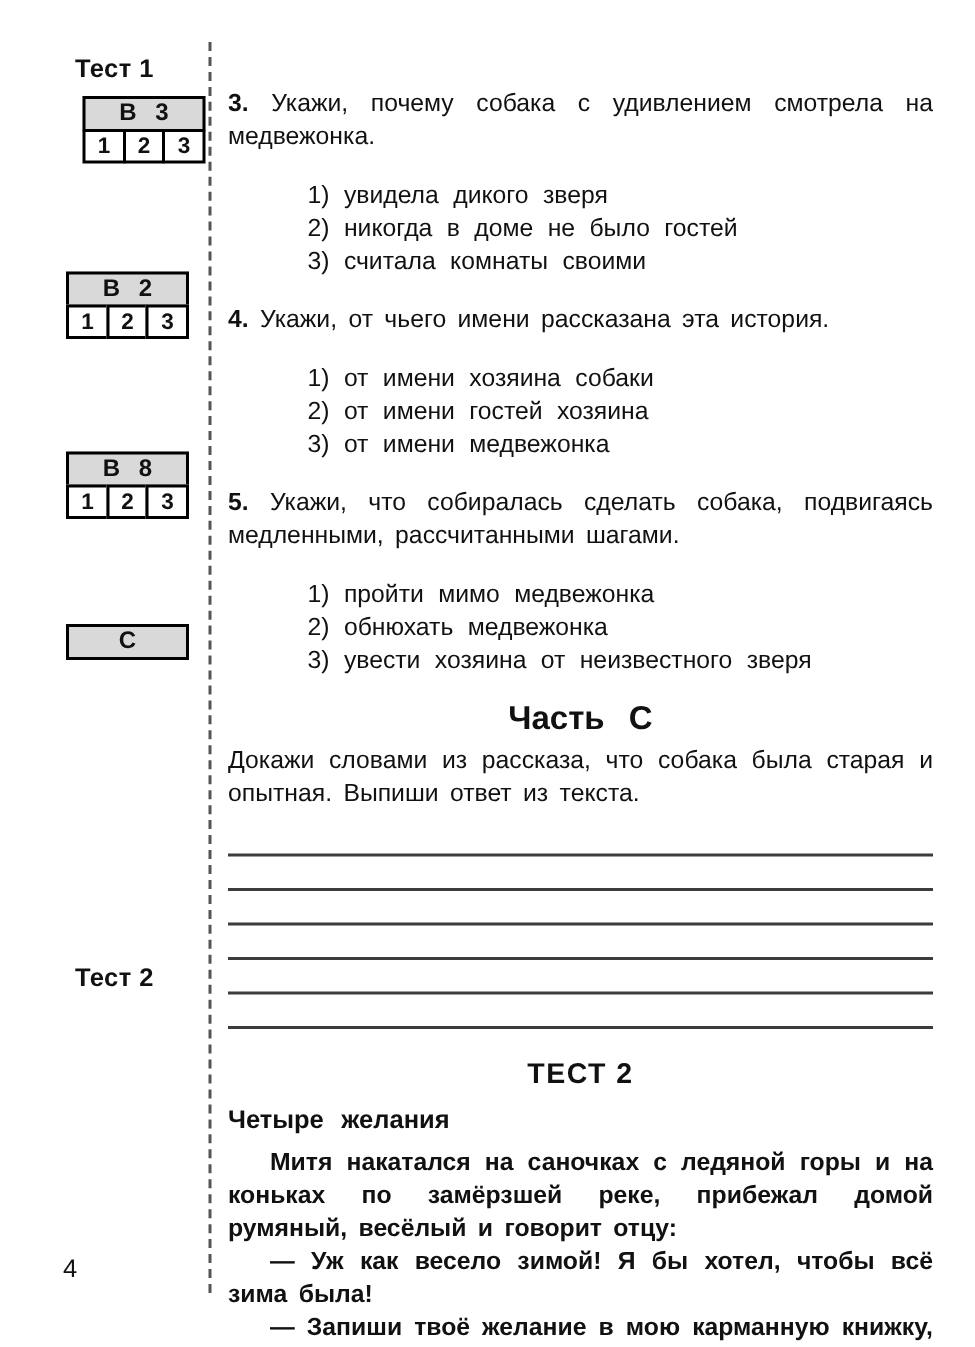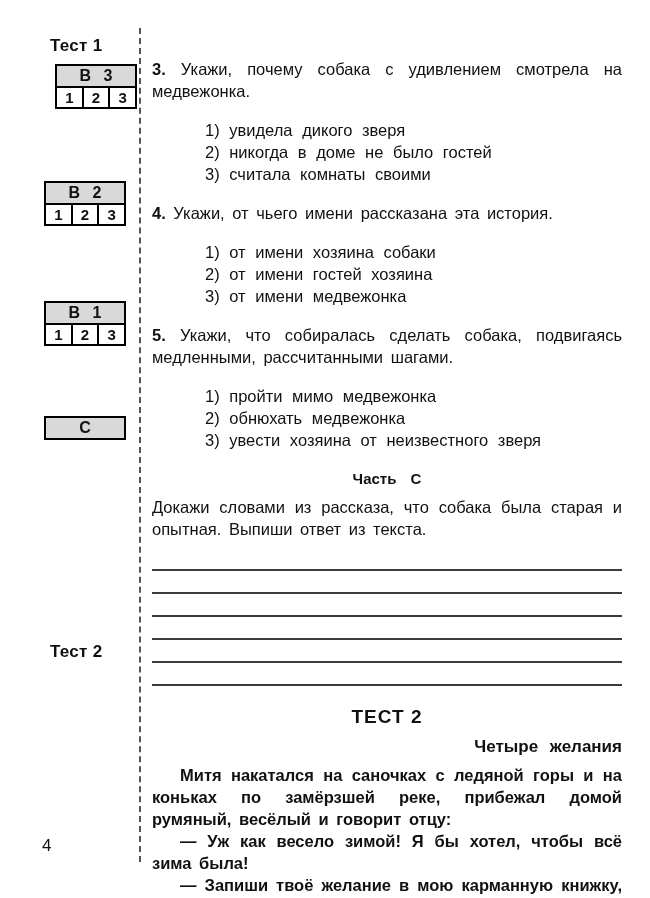--- a/index.html
+++ b/index.html
@@ -54,32 +54,32 @@
     position:absolute;left:152px;right:28px;top:58px;
     font-size:16.5px;line-height:22px;
   }
   .q{margin:0 0 10px 0;}
   .q p{margin:0;text-align:justify;word-spacing:3px;}
   .qnum{font-weight:bold;}
   .q ul{list-style:none;margin:17px;padding:0 0 0 36px;}
   .q li{word-spacing:5px;}
   .part-c-heading{
     margin:6px 0 6px 0;text-align:center;
-    font-weight:bold;font-size:15px;word-spacing:10px;
+    font-weight:bold;font-size:22px;word-spacing:10px;
   }
   .task{margin:0 0 8px 0;text-align:justify;word-spacing:3px;}
   .answer-lines{margin-top:4px;}
   .answer-line{height:21px;border-bottom:2px solid #3c3c3c;}
   .test2{margin-top:20px;}
   .test2-heading{
     text-align:center;font-weight:bold;font-size:19px;
     letter-spacing:1px;margin:0 0 8px 0;
   }
   .test2-sub{
-    text-align:right;font-weight:bold;font-size:17px;
+    text-align:left;font-weight:bold;font-size:17px;
     word-spacing:7px;margin:0 0 6px 0;
   }
   .story p{
     margin:0;text-align:justify;text-indent:28px;word-spacing:3px;font-weight:bold;
   }
 </style>
 </head>
 <body>
 
 <div class="margin-col">
@@ -98,21 +98,21 @@
   <div class="answer-box box-v4">
     <div class="ab-header">В 2</div>
     <div class="ab-cells">
       <div class="ab-cell">1</div>
       <div class="ab-cell">2</div>
       <div class="ab-cell">3</div>
     </div>
   </div>
 
   <div class="answer-box box-v5">
-    <div class="ab-header">В 1</div>
+    <div class="ab-header">В 8</div>
     <div class="ab-cells">
       <div class="ab-cell">1</div>
       <div class="ab-cell">2</div>
       <div class="ab-cell">3</div>
     </div>
   </div>
 
   <div class="c-box">С</div>
 
   <div class="test-label t2">Тест 2</div>

